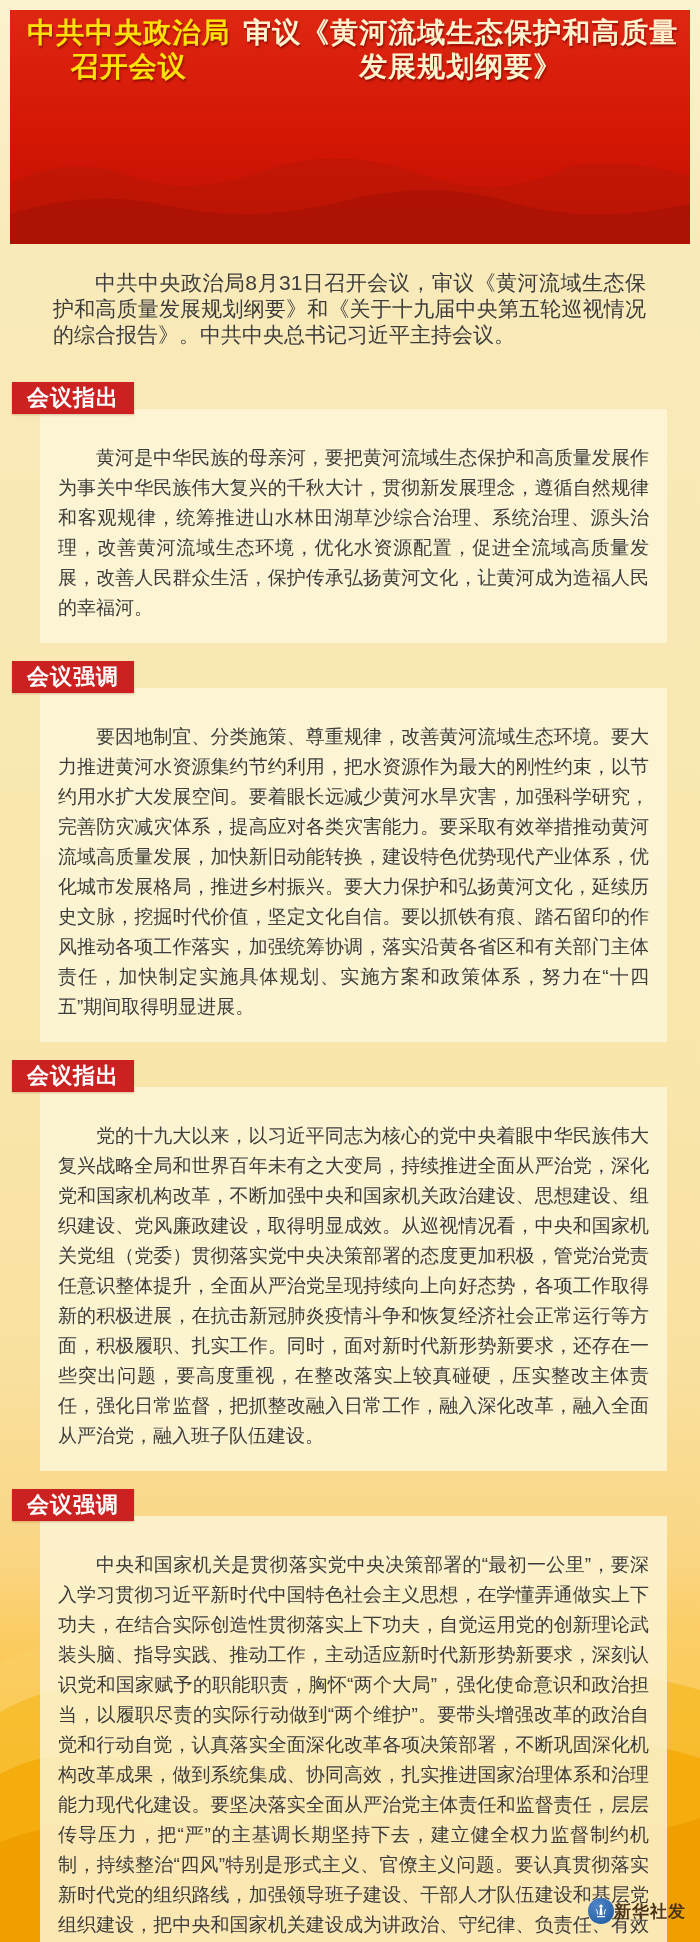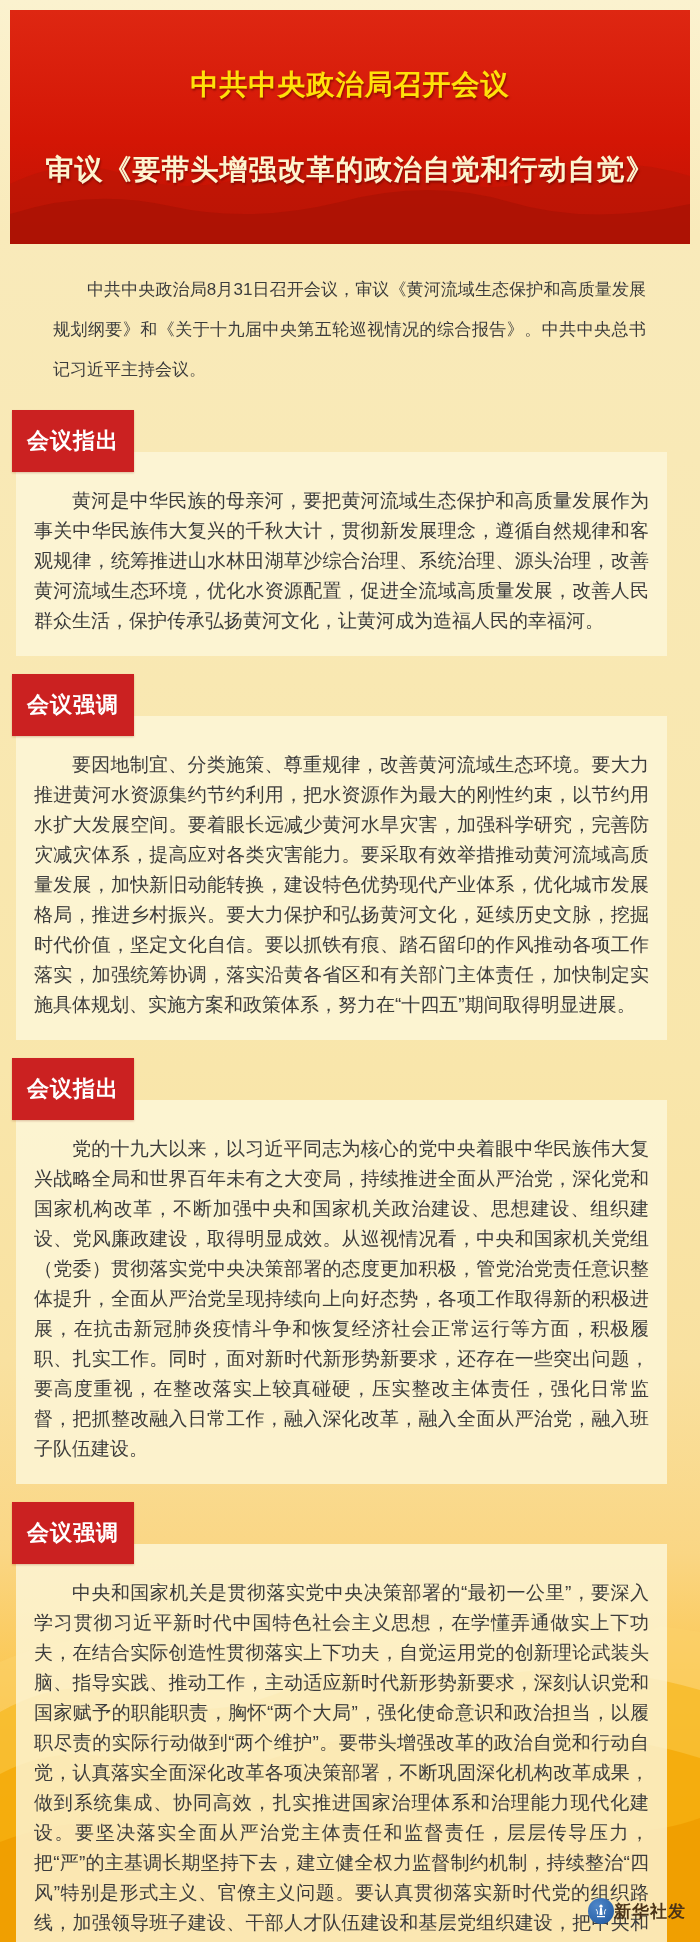--- a/index.html
+++ b/index.html
@@ -8,41 +8,41 @@
     font-family:"Liberation Sans","DejaVu Sans",sans-serif;
     background:linear-gradient(180deg,
       #fbf2cf 0%, #f9eaba 12%, #f9e8b2 35%, #f9e6ab 55%,
       #f9e1a0 70%, #fad684 80%, #fbc64e 87%, #f8b220 93%, #f4a106 100%);
   }
   .content{position:relative;z-index:2;}
   
   .banner{
     position:relative;margin:10px 10px 0 10px;height:234px;overflow:hidden;
     background:linear-gradient(180deg,#de2712 0%,#d41605 55%,#bd1204 100%);
-    display:flex;flex-direction:column;justify-content:space-evenly;
-    align-items:center;text-align:center;padding:6px 8px;box-sizing:border-box;
+    display:flex;flex-direction:row;justify-content:space-evenly;
+    align-items:flex-start;text-align:center;padding:6px 8px;box-sizing:border-box;
   }
   .banner svg{position:absolute;left:0;bottom:0;z-index:0;}
   .banner-line{position:relative;z-index:1;font-weight:700;font-size:28px;
     letter-spacing:1px;text-shadow:1px 2px 2px rgba(110,5,0,.65);line-height:1.2;}
   .banner-line.yellow{color:#ffe10a;}
   .banner-line.cream{color:#fdf4cf;}
   
   .intro{
-    margin:26px 54px 2px 53px;color:#3c3c3c;font-size:17px;line-height:40px;
+    margin:26px 54px 16px 53px;color:#3c3c3c;font-size:21px;line-height:26px;
     text-align:justify;text-indent:2em;
   }
   
   .badge{
     display:inline-block;position:relative;z-index:3;margin:18px 0 -24px 12px;
     background:#cb2121;color:#ffffff;font-size:22px;font-weight:700;
-    padding:16px 15px;letter-spacing:1px;box-shadow:0 1px 2px rgba(120,20,0,.25);
+    padding:1px 15px;letter-spacing:1px;box-shadow:0 1px 2px rgba(120,20,0,.25);
   }
   .panel{
-    position:relative;z-index:1;margin:0 33px 0 16px;
+    position:relative;z-index:1;margin:0 33px 0 40px;
     background:rgba(253,246,217,.82);
     padding:34px 18px 20px 18px;
   }
   .panel p{
     margin:0;color:#3c3c3c;font-size:19px;line-height:30px;
     text-align:justify;text-indent:2em;
   }
   
   .footer{
     position:absolute;right:14px;bottom:18px;z-index:4;
@@ -67,21 +67,21 @@
 </svg>
 
 <div class="content">
 
   <div class="banner">
     <svg width="680" height="130" viewBox="0 0 680 130" preserveAspectRatio="none">
       <path d="M0,70 Q60,40 120,62 T250,58 Q330,30 410,60 T560,52 Q620,44 680,62 L680,130 L0,130 Z" fill="#b51505" opacity="0.5"></path>
       <path d="M0,100 Q80,74 160,92 T330,88 Q420,64 500,88 T680,90 L680,130 L0,130 Z" fill="#a31103" opacity="0.55"></path>
     </svg>
     <div class="banner-line yellow">中共中央政治局召开会议</div>
-    <div class="banner-line cream">审议《要带头增强改革的政治自觉和行动自觉》</div>
+    <div class="banner-line cream">审议《黄河流域生态保护和高质量发展规划纲要》</div>
   </div>
 
   <p class="intro">中共中央政治局8月31日召开会议，审议《黄河流域生态保护和高质量发展规划纲要》和《关于十九届中央第五轮巡视情况的综合报告》。中共中央总书记习近平主持会议。</p>
 
   <div>
     <div class="badge">会议指出</div>
     <div class="panel">
       <p>黄河是中华民族的母亲河，要把黄河流域生态保护和高质量发展作为事关中华民族伟大复兴的千秋大计，贯彻新发展理念，遵循自然规律和客观规律，统筹推进山水林田湖草沙综合治理、系统治理、源头治理，改善黄河流域生态环境，优化水资源配置，促进全流域高质量发展，改善人民群众生活，保护传承弘扬黄河文化，让黄河成为造福人民的幸福河。</p>
     </div>
   </div>

